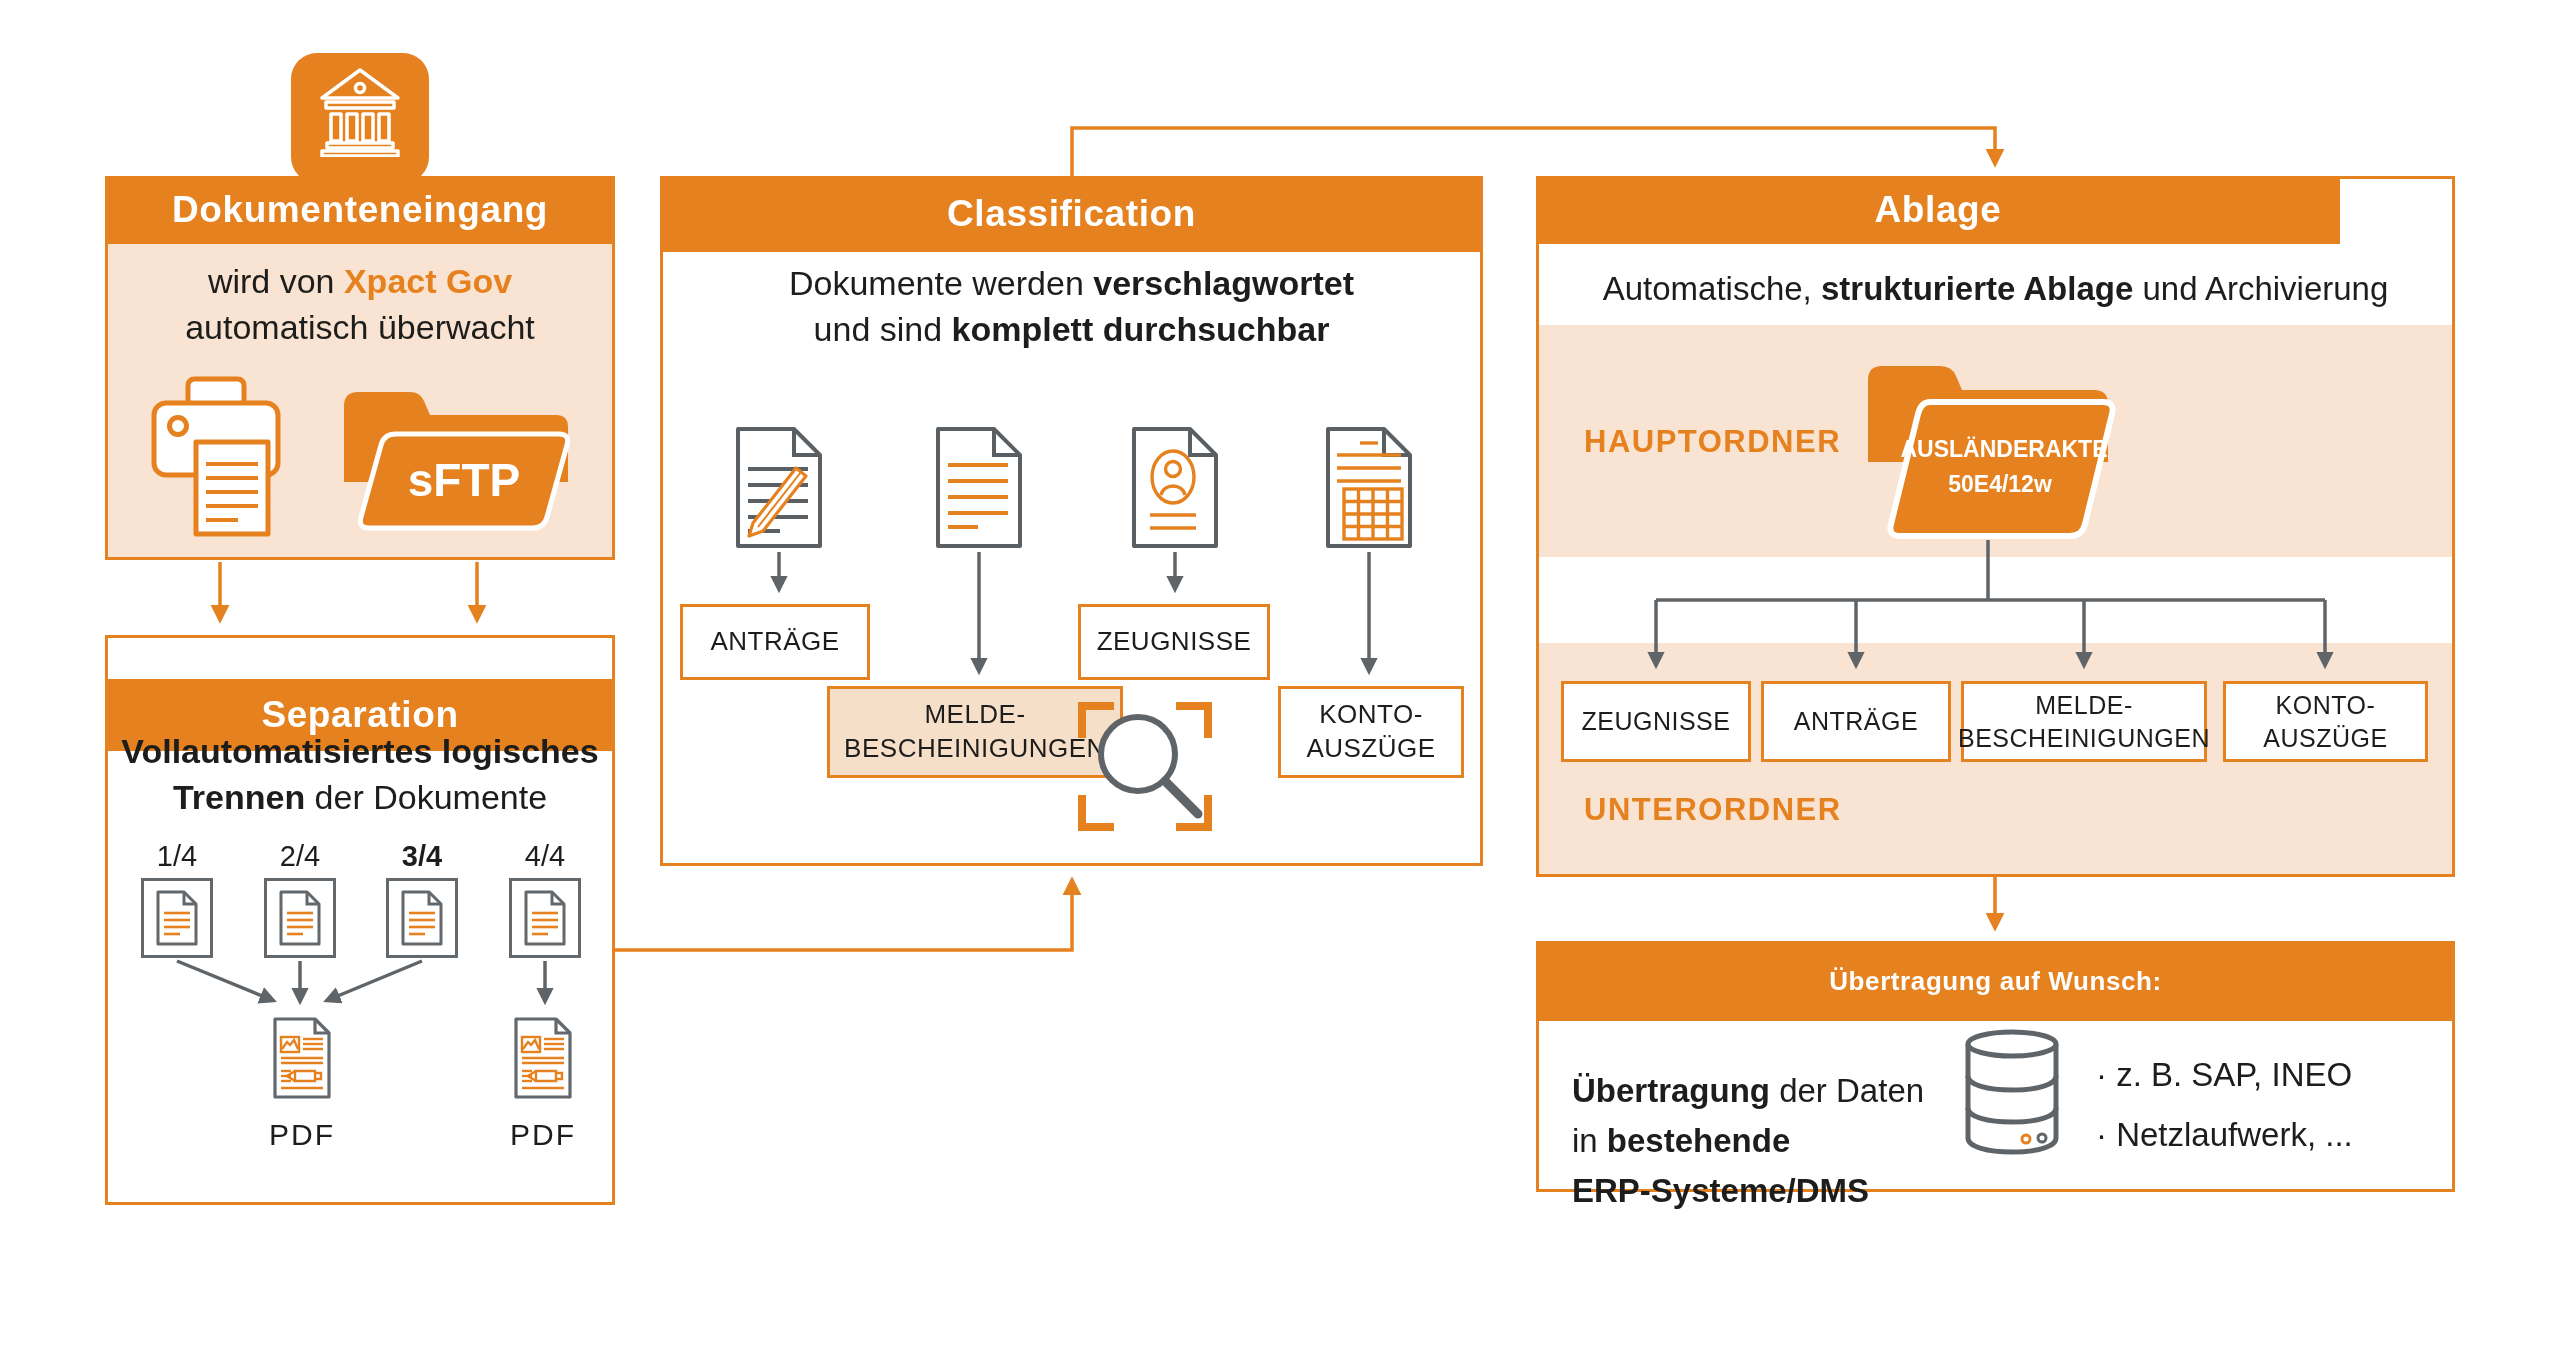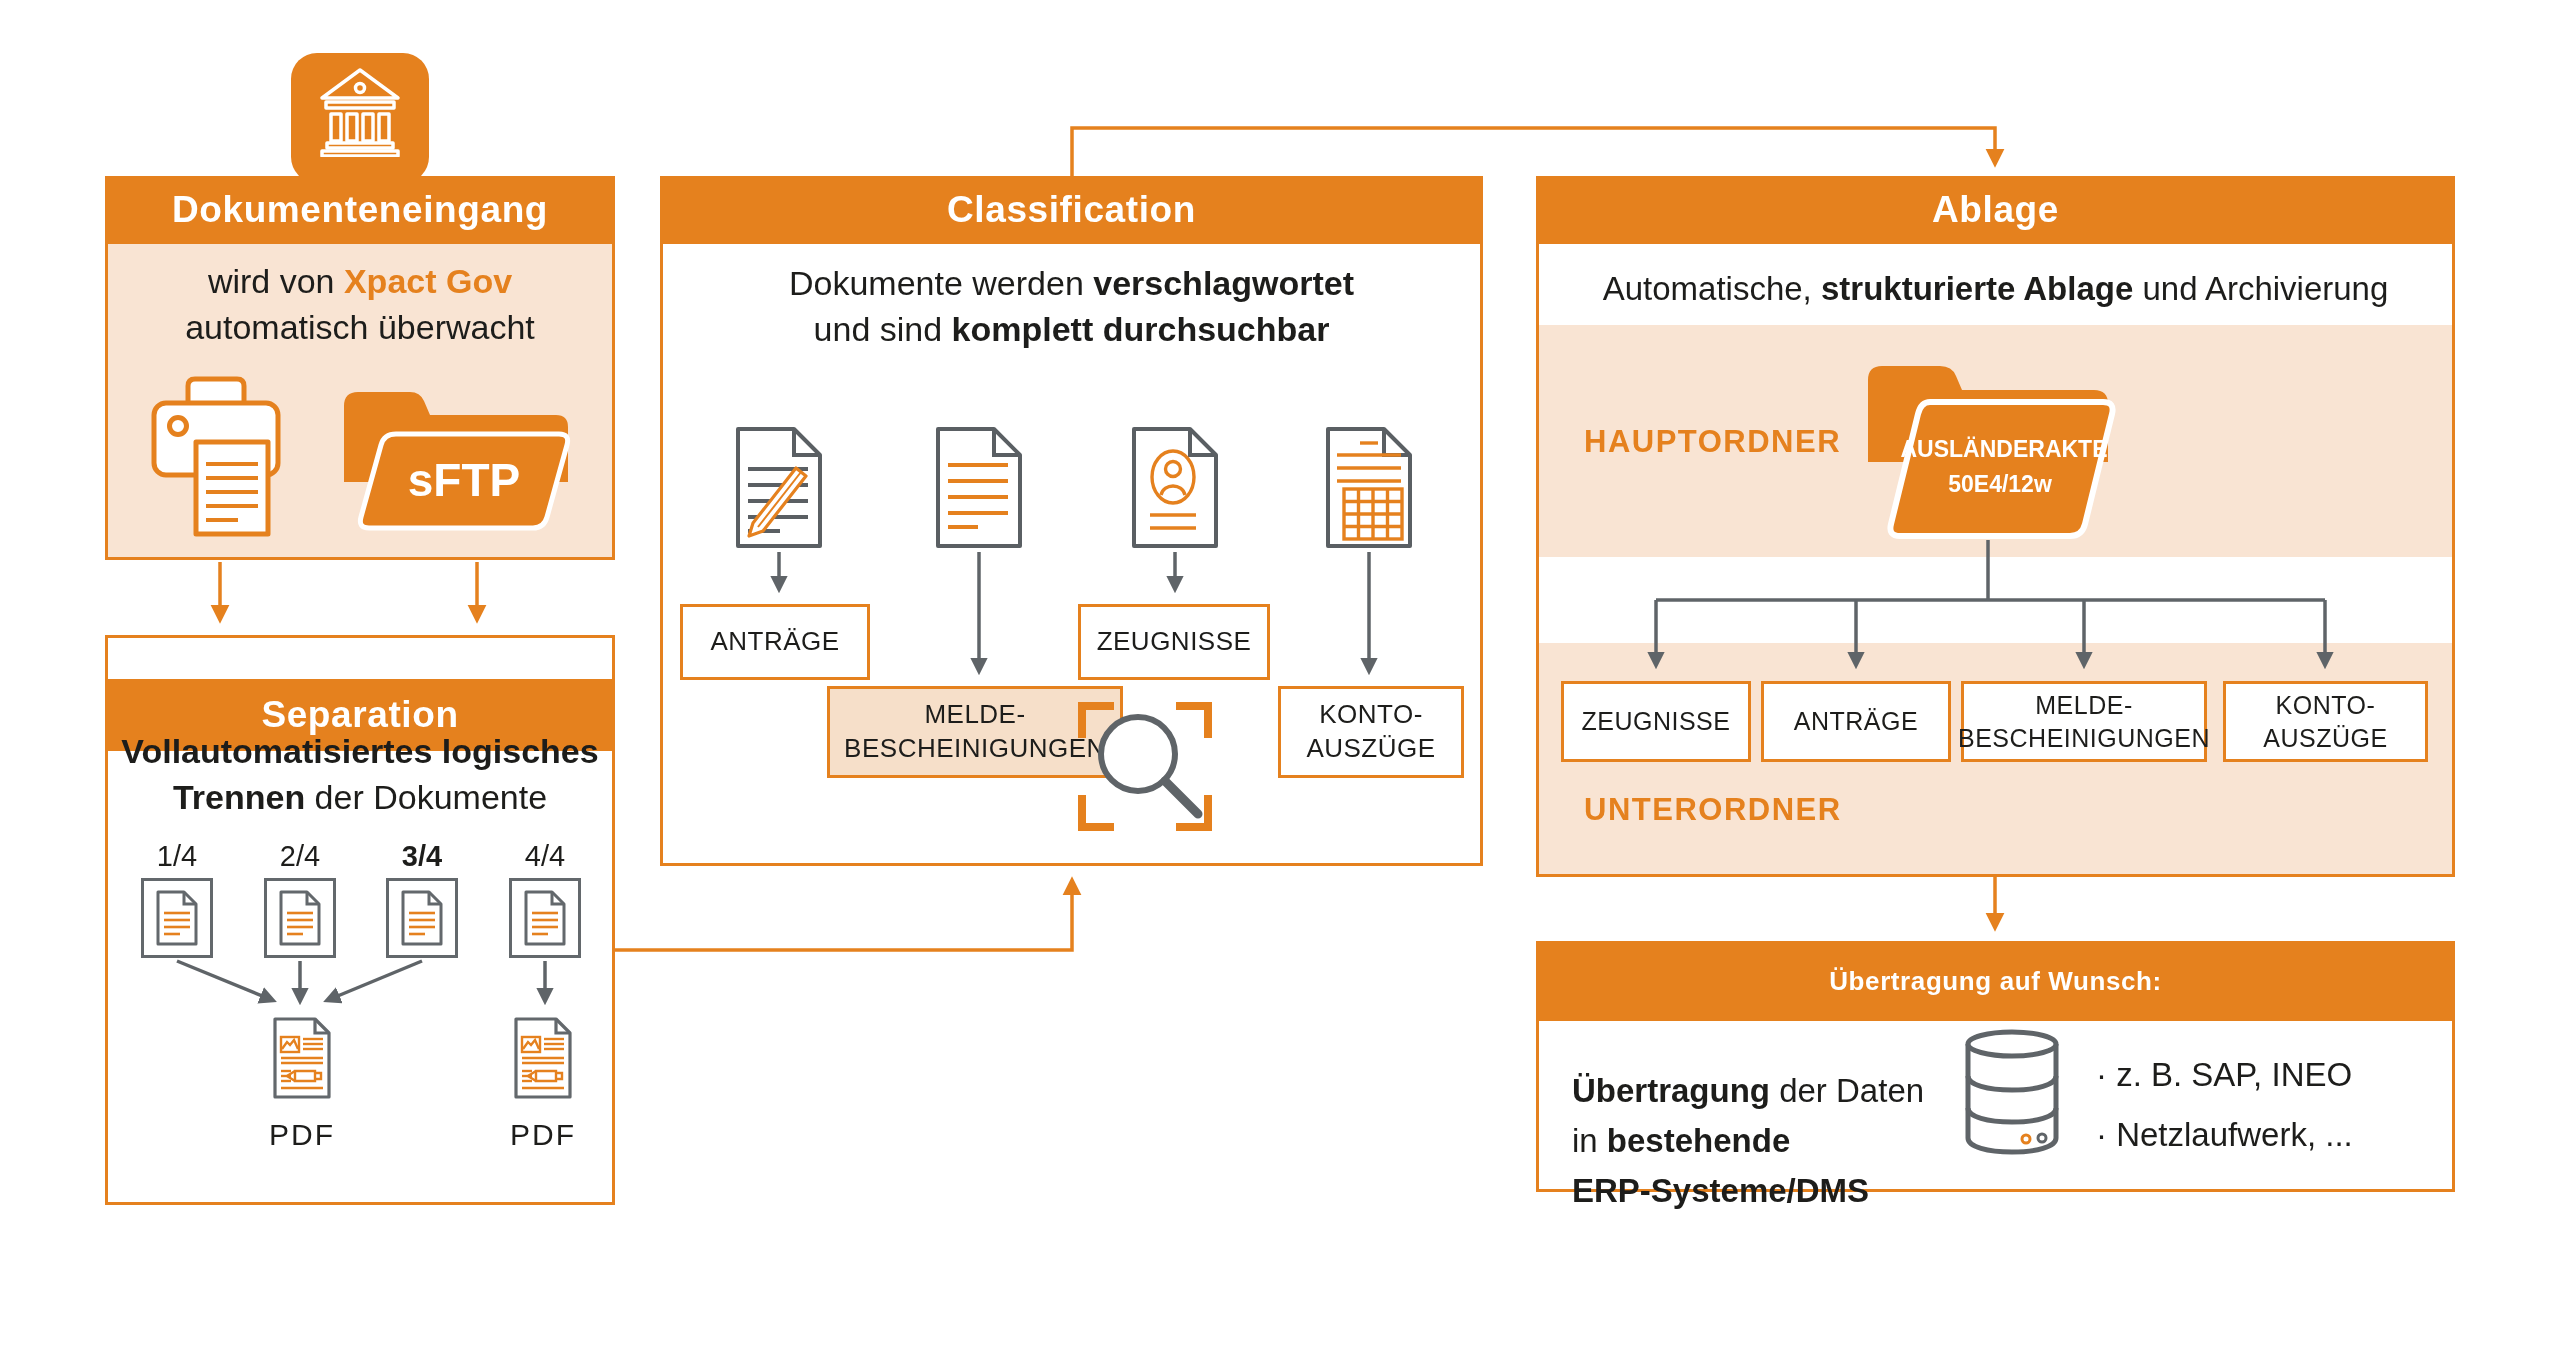--- a/index.html
+++ b/index.html
@@ -185,21 +185,21 @@
       <path d="M24,55 H44 V65 H24 Z"></path>
         <path d="M24,55 L16,60 L24,65"></path>
         <path d="M44,57 H50 V63 H44"></path>
       <path d="M10,72 H52"></path>
     </g>
   </svg>
   <div class="pdflabel" style="left:242px;top:1118px;">PDF</div>
   <div class="pdflabel" style="left:483px;top:1118px;">PDF</div>
 
   <div class="panel" style="left:660px;top:176px;width:823px;height:690px;"></div>
-  <div class="hdr" style="left:660px;top:176px;width:823px;height:68px;">
+  <div class="hdr" style="left:660px;top:176px;width:823px;height:76px;">
     <span>Classification</span>
   </div>
   <div class="desc" style="left:660px;top:260px;width:823px;font-size:34px;">
     <span>Dokumente werden </span><span class="b">verschlagwortet</span><br>
     <span>und sind </span><span class="b">komplett durchsuchbar</span>
   </div>
 
   <svg class="abs" style="left:732px;top:425px;" width="94" height="125" viewBox="0 0 94 125">
     <path d="M6,4 H62 L88,30 V121 H6 Z" fill="#fff" stroke="#5A5F63" stroke-width="4" stroke-linejoin="round"></path>
     <path d="M62,4 V30 H88" fill="none" stroke="#5A5F63" stroke-width="4"></path>
@@ -273,21 +273,21 @@
     <line x1="93" y1="85" x2="126" y2="118" stroke="#5F6468" stroke-width="9" stroke-linecap="round"></line>
     <g fill="none" stroke="#E5811E" stroke-width="8">
       <path d="M10,42 V10 H42"></path>
       <path d="M104,10 H136 V42"></path>
       <path d="M10,99 V131 H42"></path>
       <path d="M104,131 H136 V99"></path>
     </g>
   </svg>
 
   <div class="panel" style="left:1536px;top:176px;width:919px;height:701px;"></div>
-  <div class="hdr" style="left:1536px;top:176px;width:919px;height:68px;">
+  <div class="hdr" style="left:1536px;top:176px;width:804px;height:68px;">
     <span>Ablage</span>
   </div>
   <div class="desc" style="left:1536px;top:266px;width:919px;">
     <span>Automatische, </span><span class="b">strukturierte Ablage</span><span> und Archivierung</span>
   </div>
 
   <div class="peachband" style="left:1539px;top:325px;width:913px;height:232px;"></div>
   <div class="peachband" style="left:1539px;top:643px;width:913px;height:231px;"></div>
 
   <div class="sideword" style="left:1584px;top:424px;">HAUPTORDNER</div>

